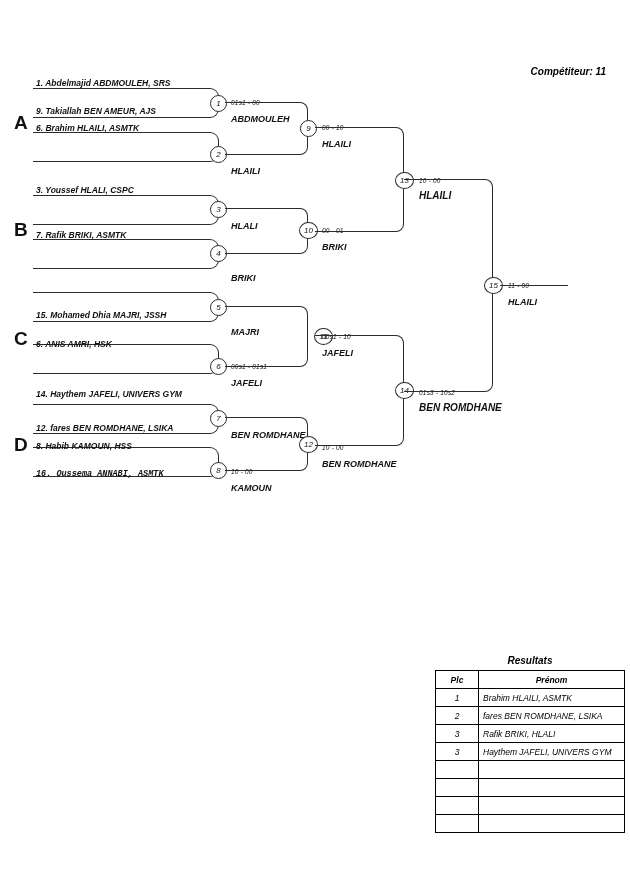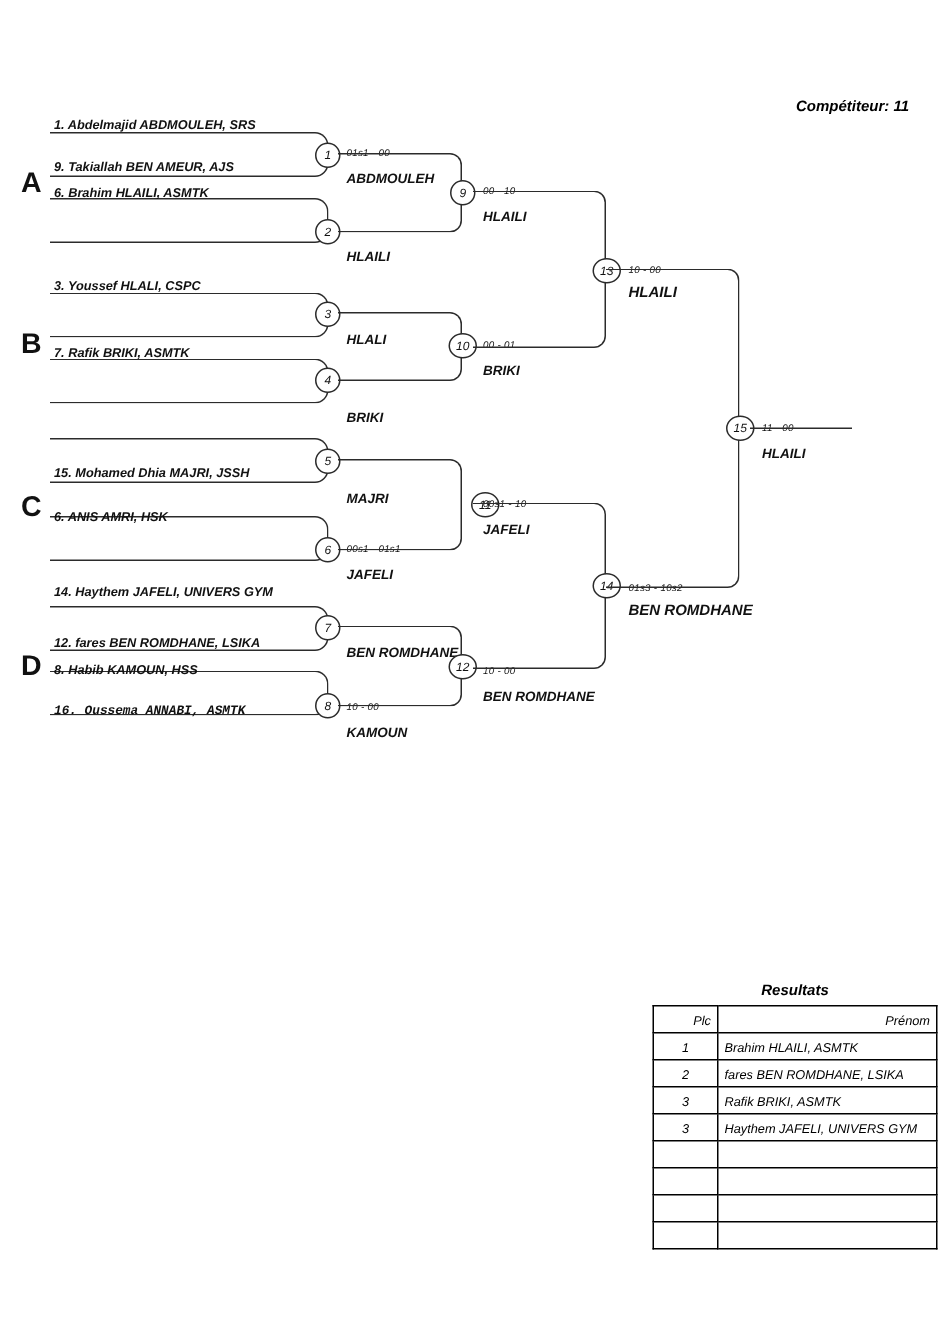--- a/index.html
+++ b/index.html
@@ -66,21 +66,21 @@
     text-align:center;font-size:10px;font-weight:bold;font-style:italic;
     margin-bottom:4px;
   }
   table.results{
     border-collapse:collapse;width:190px;border:1px solid #000;background:#fff;
   }
   table.results th,table.results td{
     border:1px solid #000;height:17px;font-size:8.5px;font-style:italic;
     padding:0 4px;
   }
-  table.results th{font-weight:normal;text-align:right;}
+  table.results th{font-weight:bold;text-align:center;}
   table.results td.plc{width:34px;text-align:center;}
   table.results td.nom{text-align:left;}
   table.results tr.empty td{height:17px;}
 </style>
 </head>
 <body>
 
 <div class="sheet">
 
   <div id="competitors">Compétiteur: 11</div>
@@ -195,21 +195,21 @@
         <tr>
           <td class="plc">1</td>
           <td class="nom">Brahim HLAILI, ASMTK</td>
         </tr>
         <tr>
           <td class="plc">2</td>
           <td class="nom">fares BEN ROMDHANE, LSIKA</td>
         </tr>
         <tr>
           <td class="plc">3</td>
-          <td class="nom">Rafik BRIKI, ASMTK</td>
+          <td class="nom">Rafik BRIKI, HLALI</td>
         </tr>
         <tr>
           <td class="plc">3</td>
           <td class="nom">Haythem JAFELI, UNIVERS GYM</td>
         </tr>
         <tr class="empty">
           <td class="plc"></td>
           <td class="nom"></td>
         </tr>
         <tr class="empty">

